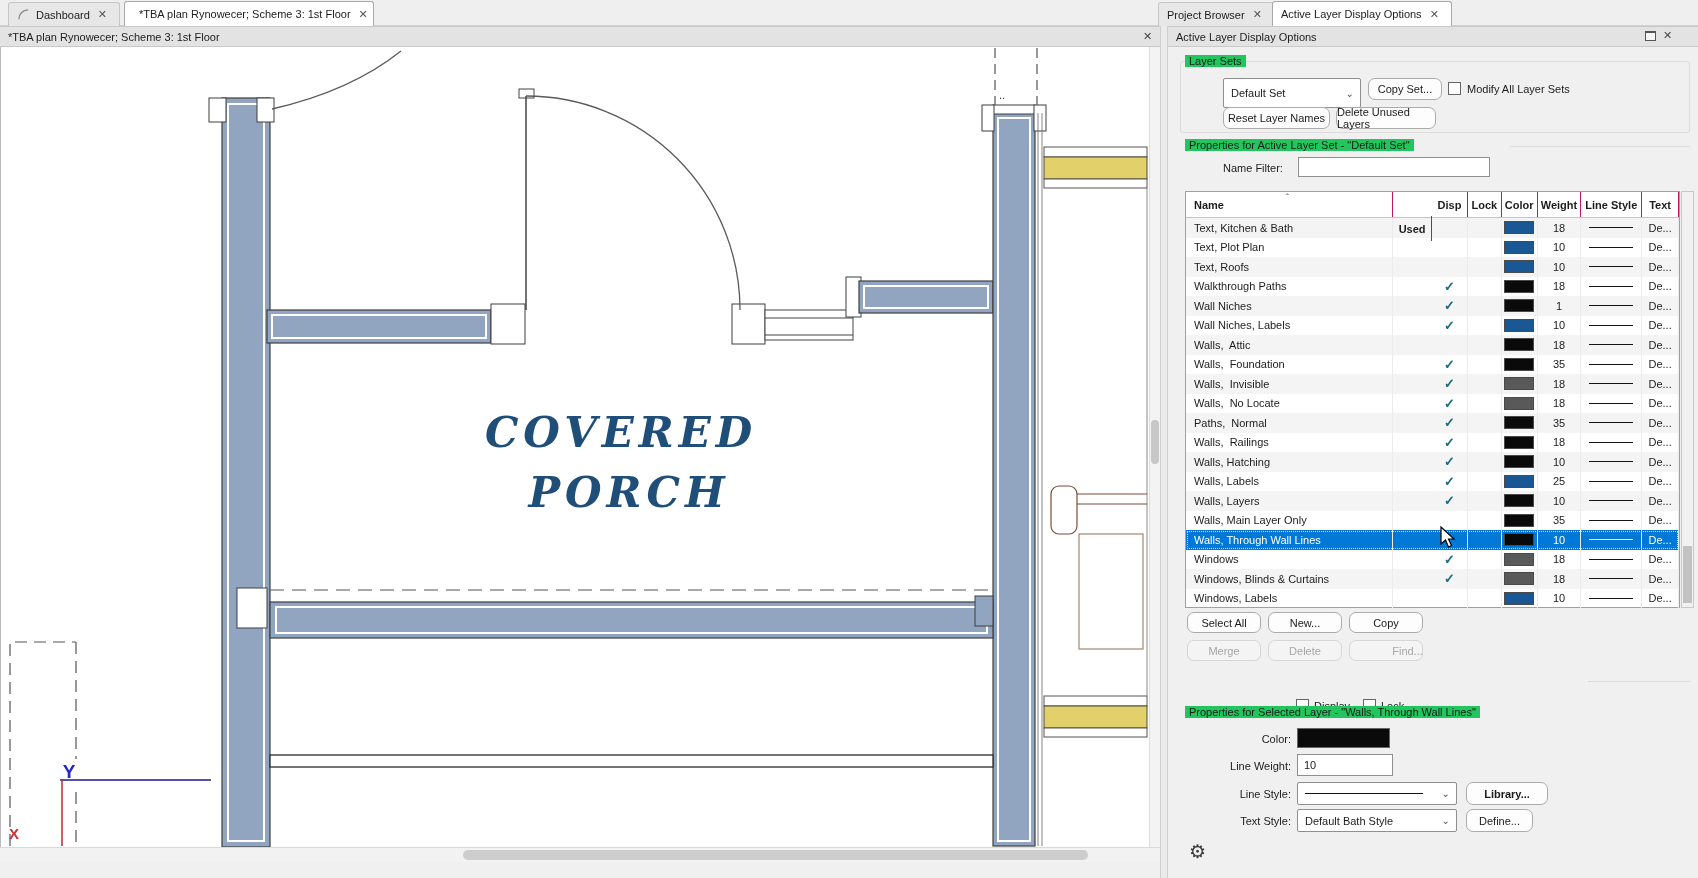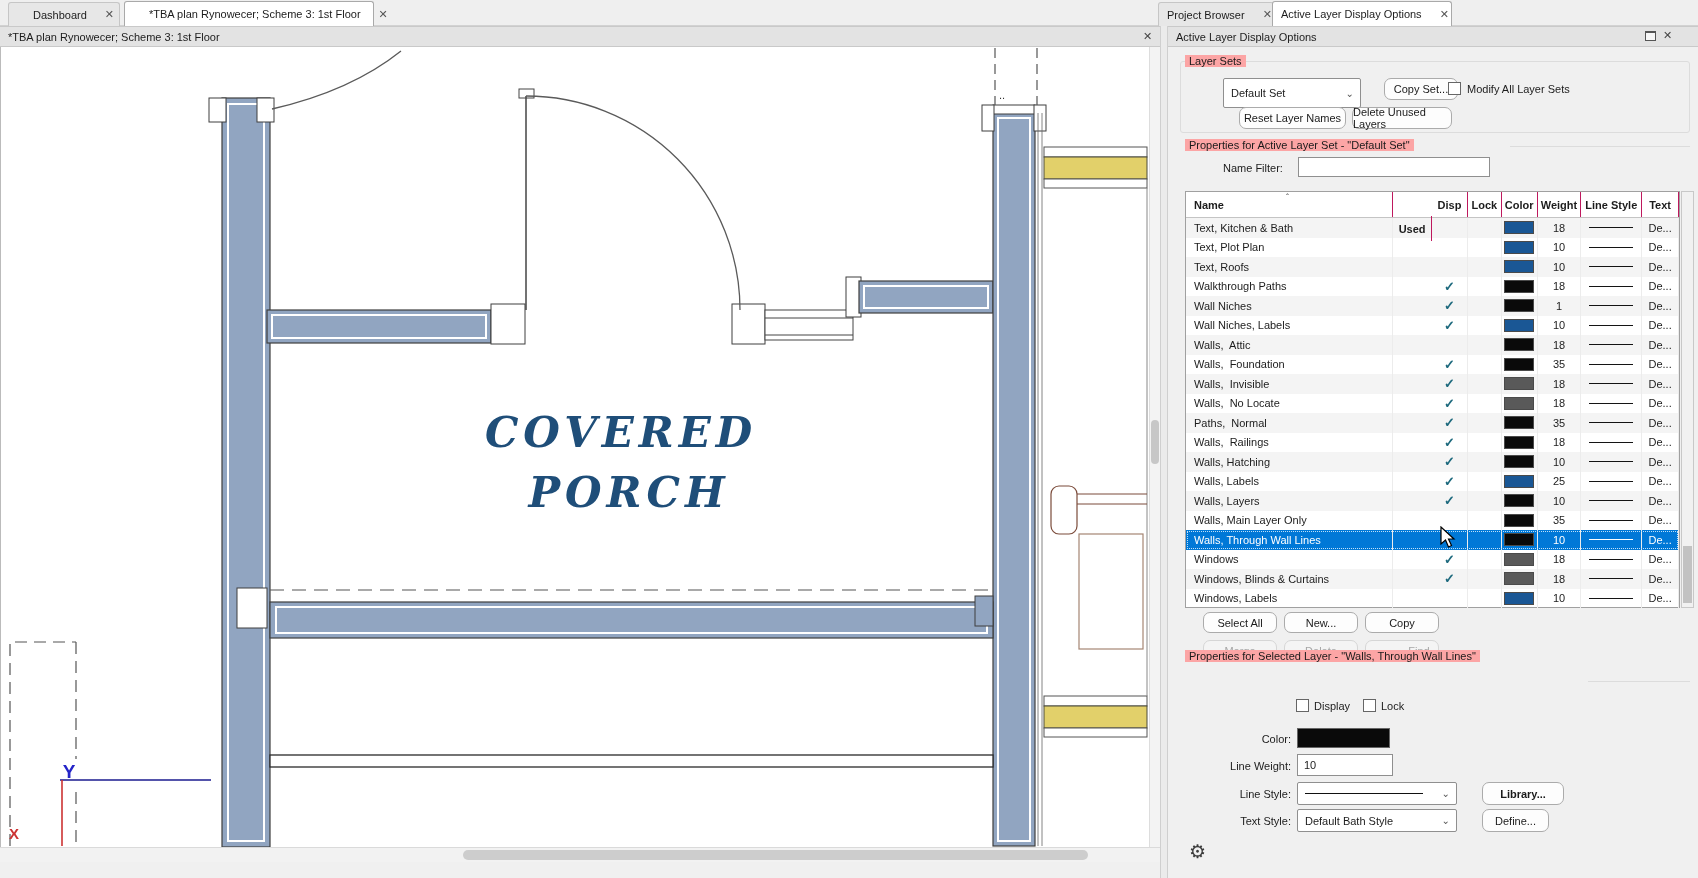--- a/index.html
+++ b/index.html
@@ -3,21 +3,21 @@
 <meta charset="utf-8">
 <style>
   * { margin:0; padding:0; box-sizing:border-box; }
   html,body { width:1698px; height:878px; overflow:hidden; background:#F0F0F0;
     font-family:"Liberation Sans", sans-serif; font-size:11px; color:#1c1c1c; }
   #root { position:relative; width:1698px; height:878px; }
   .abs { position:absolute; }
 
   
   .topbar { left:0; top:0; width:1698px; height:26px; background:#EFEFEF; border-bottom:1px solid #D2D2D2; }
-  .tab { position:absolute; top:2px; height:24px; display:flex; align-items:center; gap:16px;
+  .tab { position:absolute; top:2px; height:24px; display:flex; align-items:center; gap:6px;
     padding:0 8px; background:#E7E7E7; border:1px solid #C6C6C6; border-bottom:none;
     border-radius:3px 3px 0 0; white-space:nowrap; cursor:default; }
   .tab.active { top:1px; height:25px; background:#FFFFFF; border-color:#A9A9A9; }
   .tab .x { color:#555; font-size:11px; padding:0 2px; }
 
   
   .ctitle { left:0; top:26px; width:1166px; height:21px; background:#E3E3E3;
     border-top:1px solid #C9C9C9; border-bottom:1px solid #C9C9C9;
     display:flex; align-items:center; padding:0 8px; }
   .ctitle .x { position:absolute; left:1143px; color:#444; }
@@ -35,26 +35,26 @@
   
   .ptitle { left:1168px; top:26px; width:530px; height:21px; background:#E3E3E3;
     border-top:1px solid #C9C9C9; border-bottom:1px solid #C9C9C9;
     display:flex; align-items:center; padding:0 8px; }
   .pbody { left:1168px; top:47px; width:530px; height:831px; background:#F0F0F0; }
   .float-icon { position:absolute; left:1645px; top:31px; width:11px; height:10px;
     border:1px solid #555; background:#F7F7F7; }
   .float-icon:before { content:""; position:absolute; left:-1px; top:-1px; width:11px; height:2px; background:#555; }
   .ptitle-x { position:absolute; left:1663px; top:29px; color:#444; }
 
-  .grouplabel { position:absolute; background:#fca5a5; padding:0 4px; color:#1a1a1a; z-index:3; }
+  .grouplabel { position:absolute; background:#22c55e; padding:0 4px; color:#1a1a1a; z-index:3; }
   .groupline { position:absolute; height:1px; background:#DCDCDC; }
   .groupbox { position:absolute; border:1px solid #DCDCDC; border-radius:3px; }
 
   .btn { position:absolute; display:flex; align-items:center; justify-content:center;
-    background:#FDFDFD; border:1px solid #ABABAB; border-radius:7px; color:#1a1a1a; cursor:default;margin-left:16px; }
+    background:#FDFDFD; border:1px solid #ABABAB; border-radius:7px; color:#1a1a1a; cursor:default; }
   .btn.disabled { color:#A6A6A6; background:#F4F4F4; border-color:#D6D6D6; }
   .combo { position:absolute; background:#FFF; border:1px solid #8F8F8F; border-radius:2px;
     display:flex; align-items:center; padding:0 7px; }
   .combo .chev { position:absolute; right:6px; color:#555; font-size:10px; }
   .input { position:absolute; background:#FFF; border:1px solid #8F8F8F; padding:0 6px;
     display:flex; align-items:center; }
   .chk { position:absolute; width:13px; height:13px; background:#FFF; border:1px solid #666; }
   .lbl { position:absolute; white-space:nowrap; }
   .lbl.r { text-align:right; }
 
@@ -613,21 +613,21 @@
       <div class="tthumb"></div>
     </div>
 
   <div class="btn" style="left:1187px; top:612px; width:74px; height:21px;">Select All</div>
   <div class="btn" style="left:1268px; top:612px; width:74px; height:21px;">New...</div>
   <div class="btn" style="left:1349px; top:612px; width:74px; height:21px;">Copy</div>
   <div class="btn disabled" style="left:1187px; top:640px; width:74px; height:21px;">Merge</div>
   <div class="btn disabled" style="left:1268px; top:640px; width:74px; height:21px;">Delete</div>
   <div class="btn disabled" style="left:1349px; top:640px; width:74px; height:21px;padding-left:43px;">Find...</div>
 
-  <span class="grouplabel" style="left:1185px; top:650px;">Properties for Selected Layer - "Walls, Through Wall Lines"</span>
+  <span class="grouplabel" style="left:1185px; top:706px;">Properties for Selected Layer - "Walls, Through Wall Lines"</span>
   <div class="groupline" style="left:1588px; top:681px; width:102px;"></div>
   <span class="chk" style="left:1296px; top:699px;"></span>
   <span class="lbl" style="left:1314px; top:700px;">Display</span>
   <span class="chk" style="left:1363px; top:699px;"></span>
   <span class="lbl" style="left:1381px; top:700px;">Lock</span>
 
   <span class="lbl r" style="left:1221px; top:733px; width:70px;">Color:</span>
   <div class="abs" style="left:1297px; top:728px; width:93px; height:20px; background:#0A0A0A; border:1px solid #666;"></div>
 
   <span class="lbl r" style="left:1198px; top:760px; width:93px;">Line Weight:</span>

